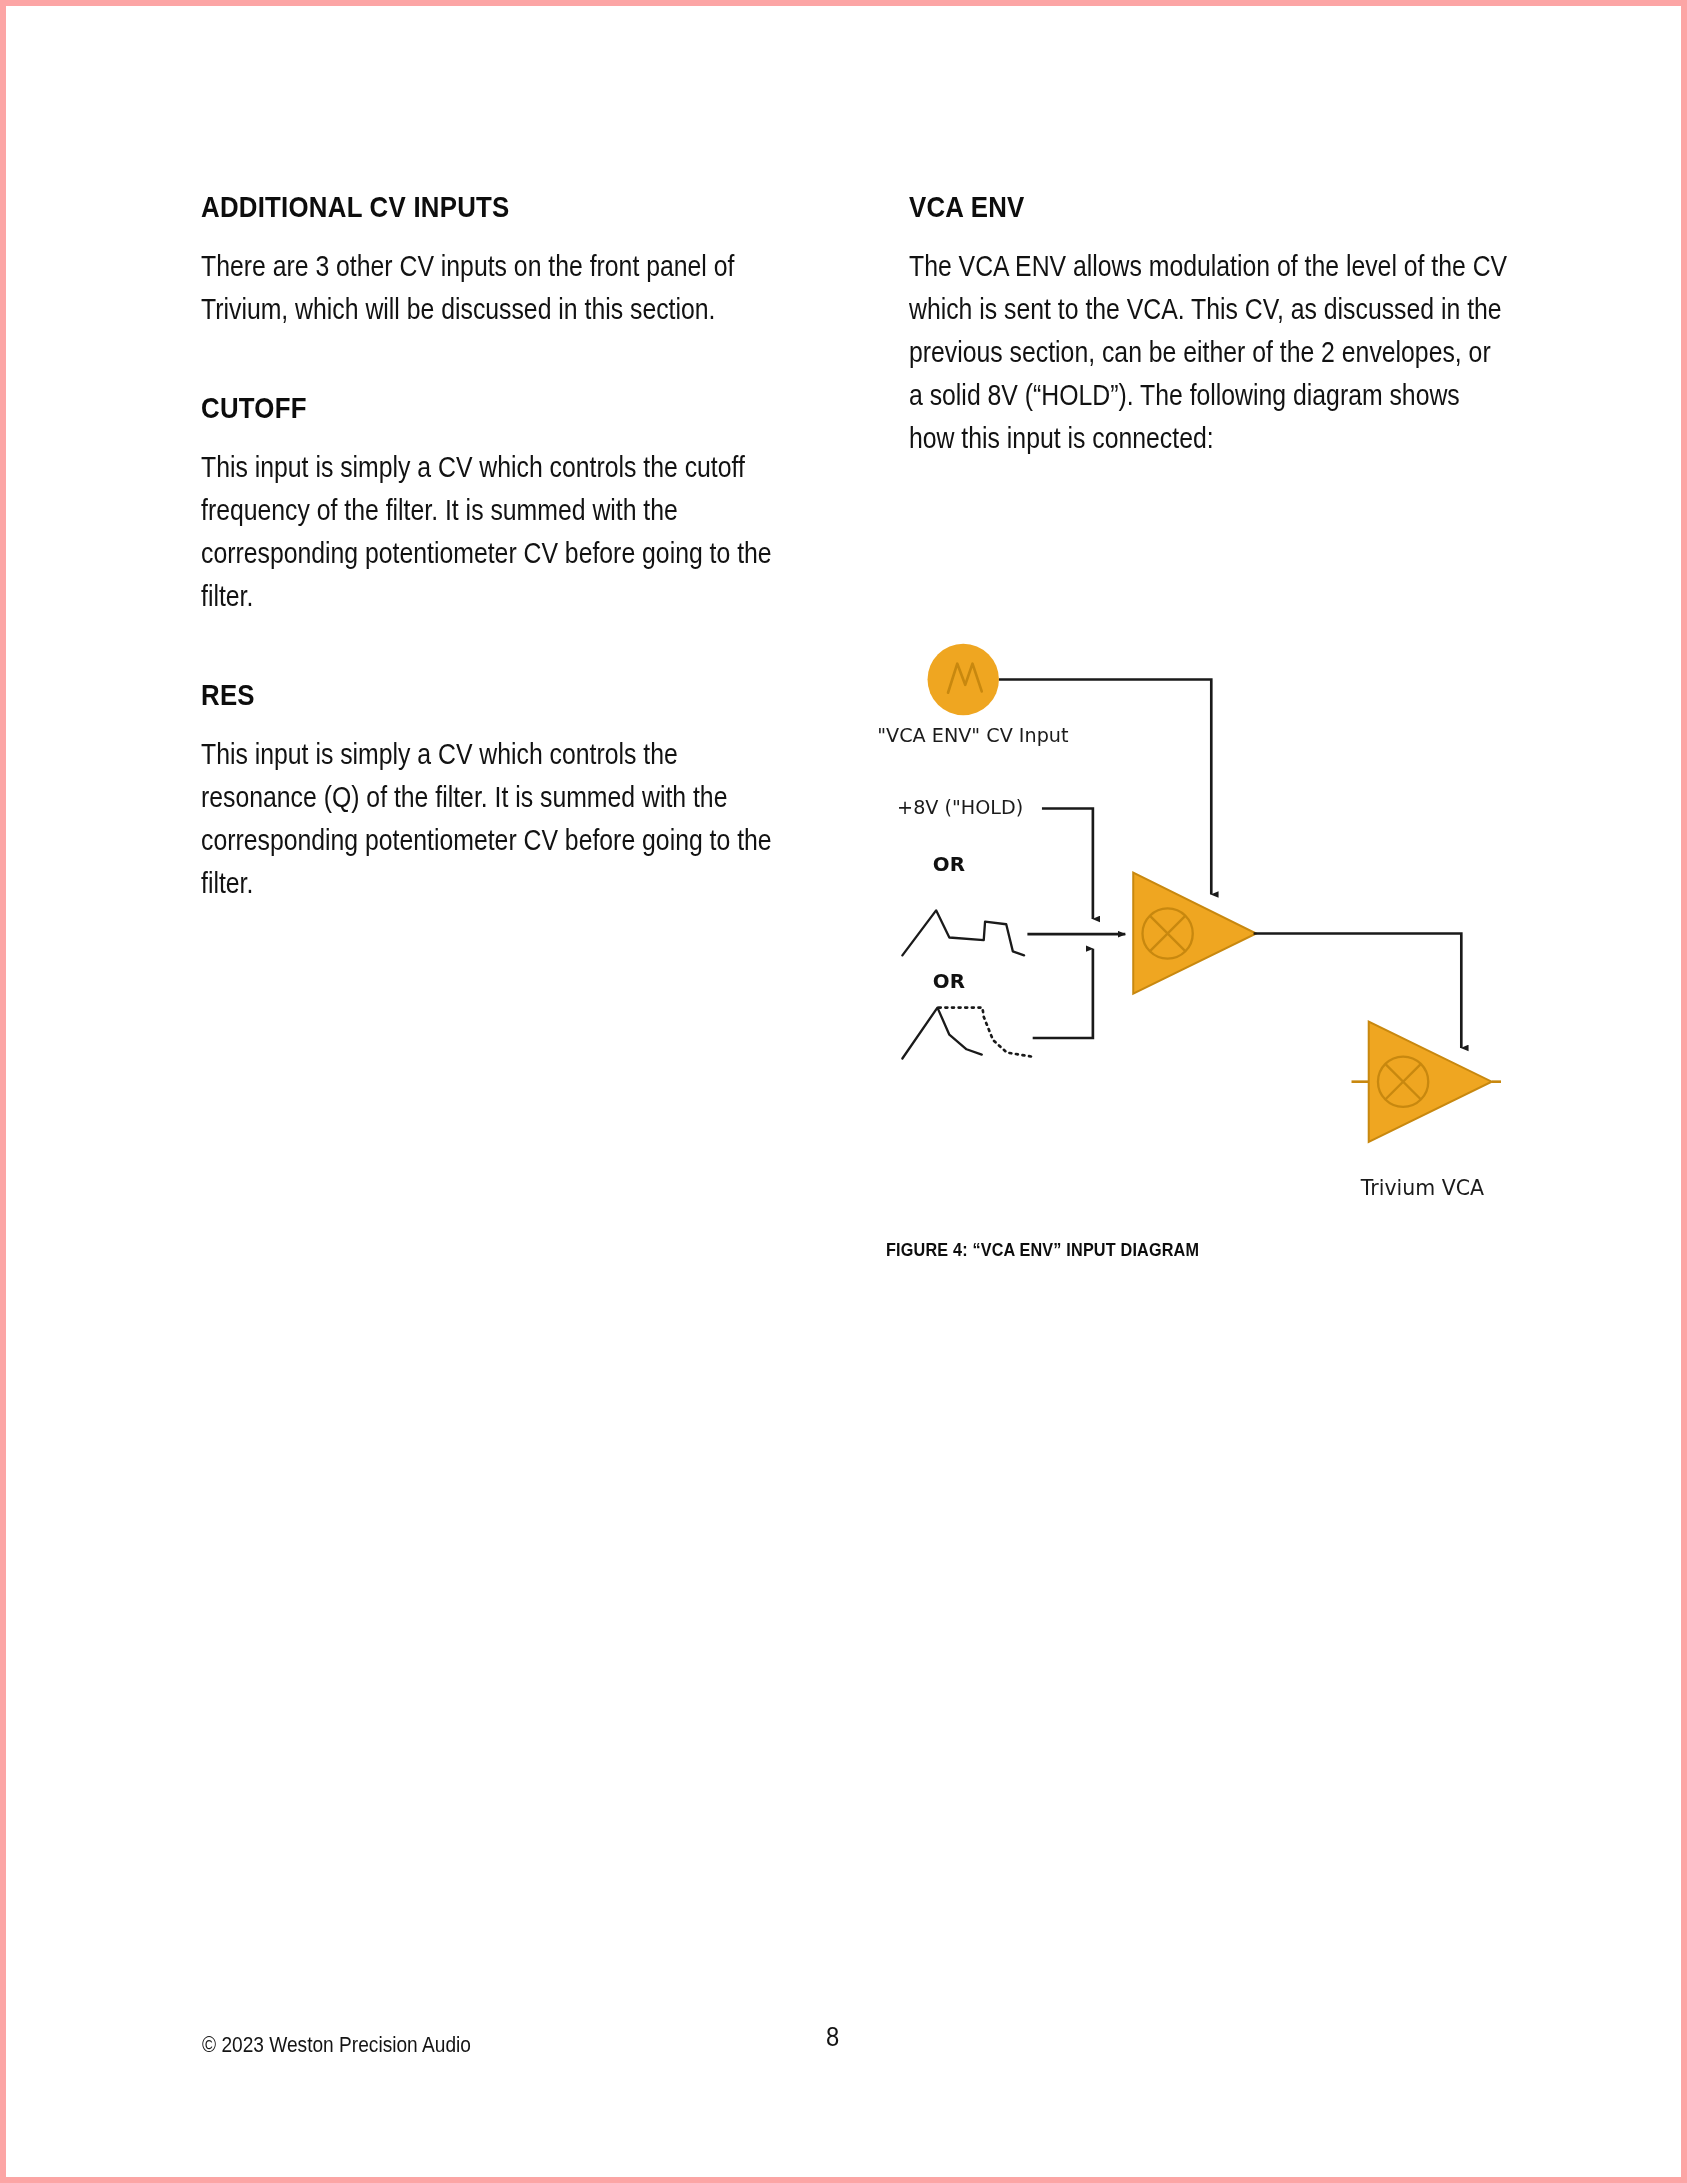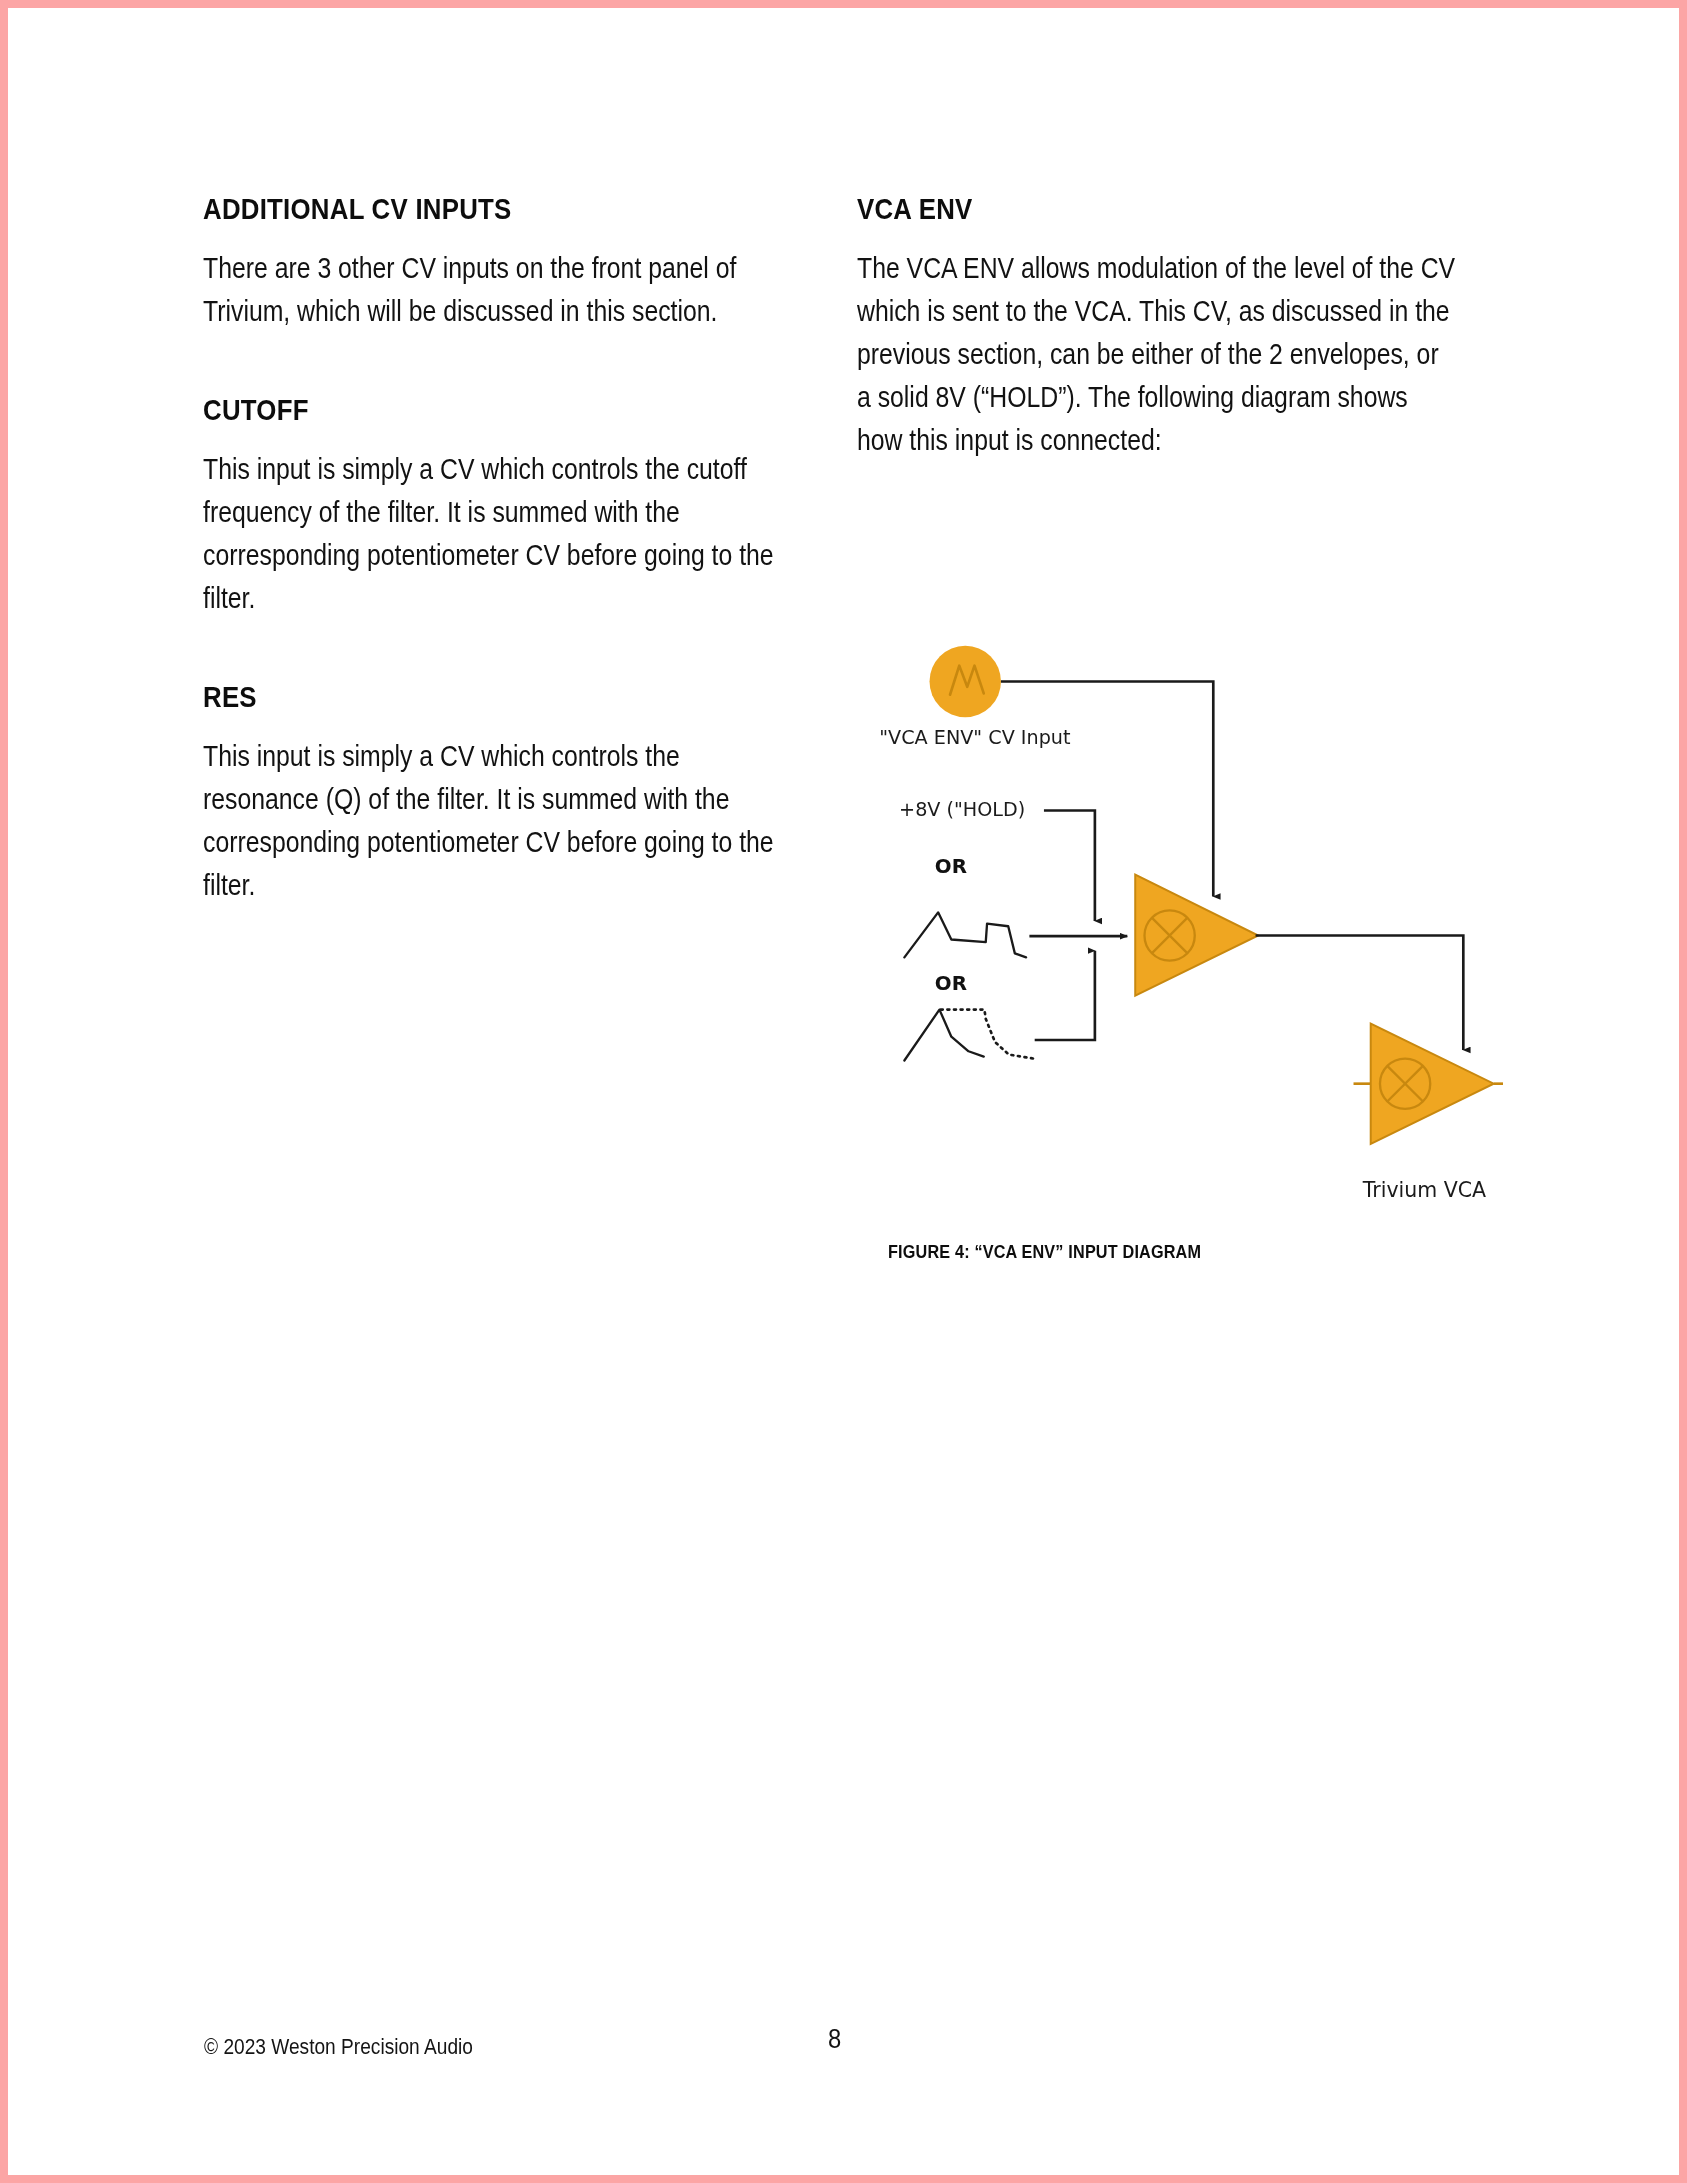--- a/index.html
+++ b/index.html
@@ -7,32 +7,32 @@
     margin: 0;
     padding: 0;
     background: #ffffff;
   }
   #page {
     position: relative;
     width: 1687px;
     height: 2183px;
     background: #ffffff;
     box-sizing: border-box;
-    border: 8px solid #fca5a5;
+    border: 6px solid #fca5a5;
     overflow: hidden;
     font-family: "Liberation Sans", sans-serif;
   }
 
   
   .column {
     position: absolute;
     width: 599px;
   }
   #col-left  { left: 195px;  top: 185px; }
-  #col-right { left: 849px; top: 185px; }
+  #col-right { left: 903px; top: 185px; }
 
   h2.section-head {
     margin: 0 0 22.5px 0;
     font-family: "Liberation Sans", sans-serif;
     font-weight: bold;
     font-size: 30px;
     line-height: 1.05;
     letter-spacing: 0.3px;
     color: #0d0d0d;
     transform: scaleX(0.86);

